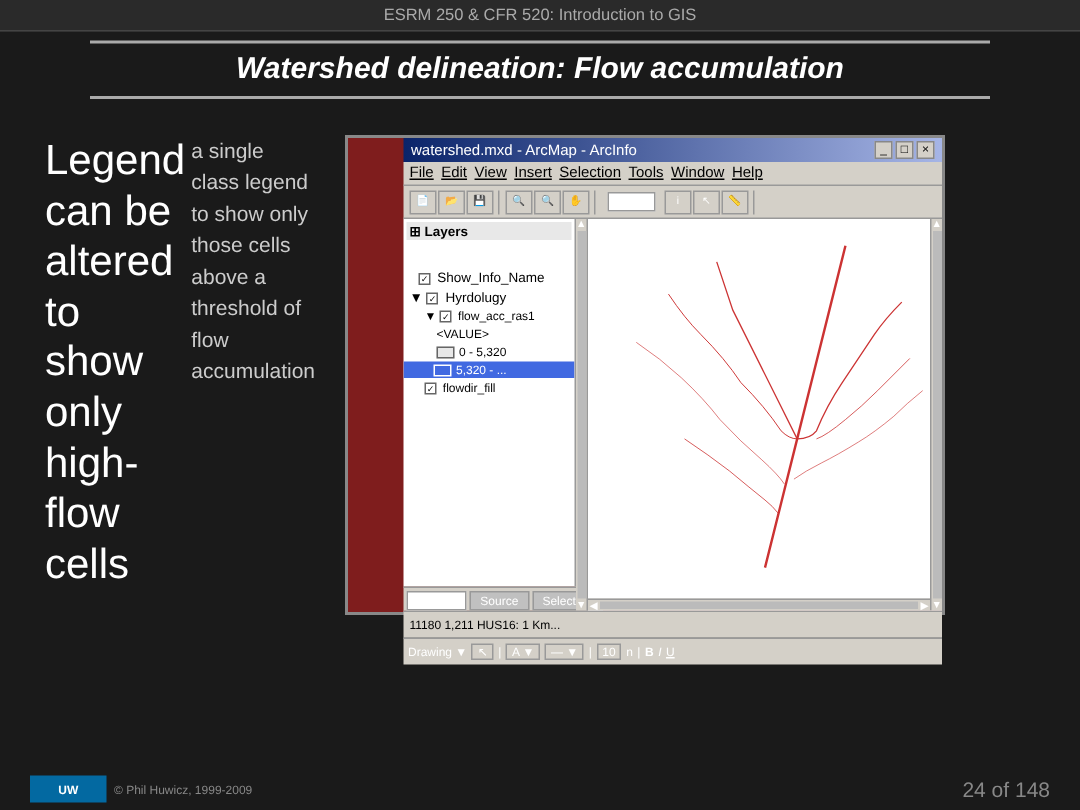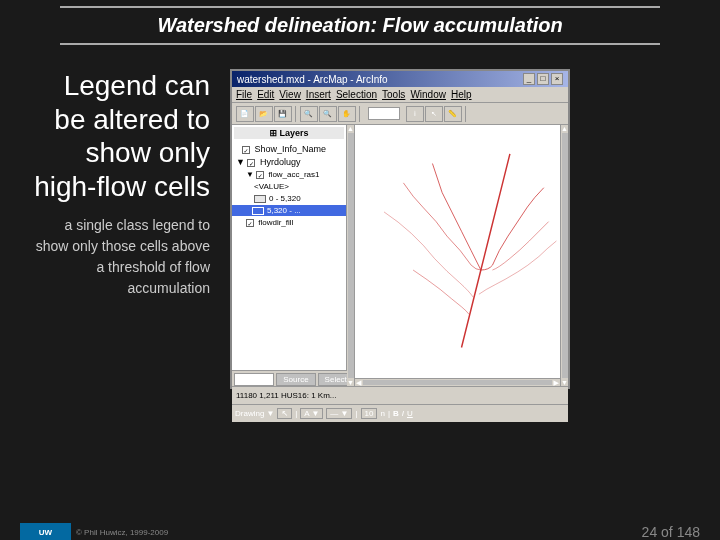--- a/index.html
+++ b/index.html
@@ -41,23 +41,22 @@
     .content-area {
       display: flex;
       flex-direction: row;
       padding: 18px 30px 10px 30px;
       gap: 20px;
       align-items: flex-start;
     }
     .left-panel {
       flex: 0 0 180px;
       display: flex;
-      flex-direction: column;
+      flex-direction: row;
       gap: 2px;
-      text-align: right;
     }
     .main-heading {
       font-size: 28px;
       font-weight: normal;
       color: #fff;
       line-height: 1.2;
       margin-bottom: 10px;
     }
     .description-text {
       font-size: 14px;
@@ -65,24 +64,25 @@
       line-height: 1.5;
     }
     .right-panel {
       flex: 1;
       display: flex;
       flex-direction: column;
     }
     .arcmap-window {
       border: 2px solid #888;
       background: #7f1d1d;
-      width: 340px;
+      width: 400px;
       height: 320px;
       position: relative;
       font-size: 10px;
+      padding-left: 37px;
     }
     .arcmap-titlebar {
       background: linear-gradient(to right, #0a246a, #a6b5e6);
       color: white;
       font-size: 10px;
       padding: 2px 5px;
       display: flex;
       justify-content: space-between;
       align-items: center;
     }
@@ -149,22 +149,21 @@
       overflow: hidden;
       padding: 2px;
       font-size: 9px;
       color: #000;
     }
     .toc-header {
       font-weight: bold;
       font-size: 9px;
       padding: 1px 2px;
       background: #e8e8e8;
-      margin-bottom: 4px;
-      text-align: center;
+      margin-bottom: 19px;
     }
     .toc-item {
       padding: 1px 2px 1px 8px;
       font-size: 9px;
     }
     .toc-layer {
       padding: 1px 2px 1px 12px;
       font-size: 8px;
     }
     .toc-legend {
@@ -282,20 +281,23 @@
       color: #000;
       display: block;
       text-align: center;
     }
   </style>
 </head>
 <body>
 
 <div class="slide">
 
+  <div class="top-bar">
+    <span>ESRM 250 &amp; CFR 520: Introduction to GIS</span>
+  </div>
 
   <div style="display:flex; align-items:center; justify-content:center; margin: 6px 60px 6px 60px; border-top: 2px solid #aaa; border-bottom: 2px solid #aaa; padding: 6px 0;">
     <span class="title-bar" style="background:transparent; border:none; margin:0; padding:0; font-size:20px; font-weight:bold;">Watershed delineation: Flow accumulation</span>
   </div>
 
   <div class="content-area">
 
     <div class="left-panel">
       <div class="main-heading">
         <span>Legend can be altered to show only high-flow cells</span>

